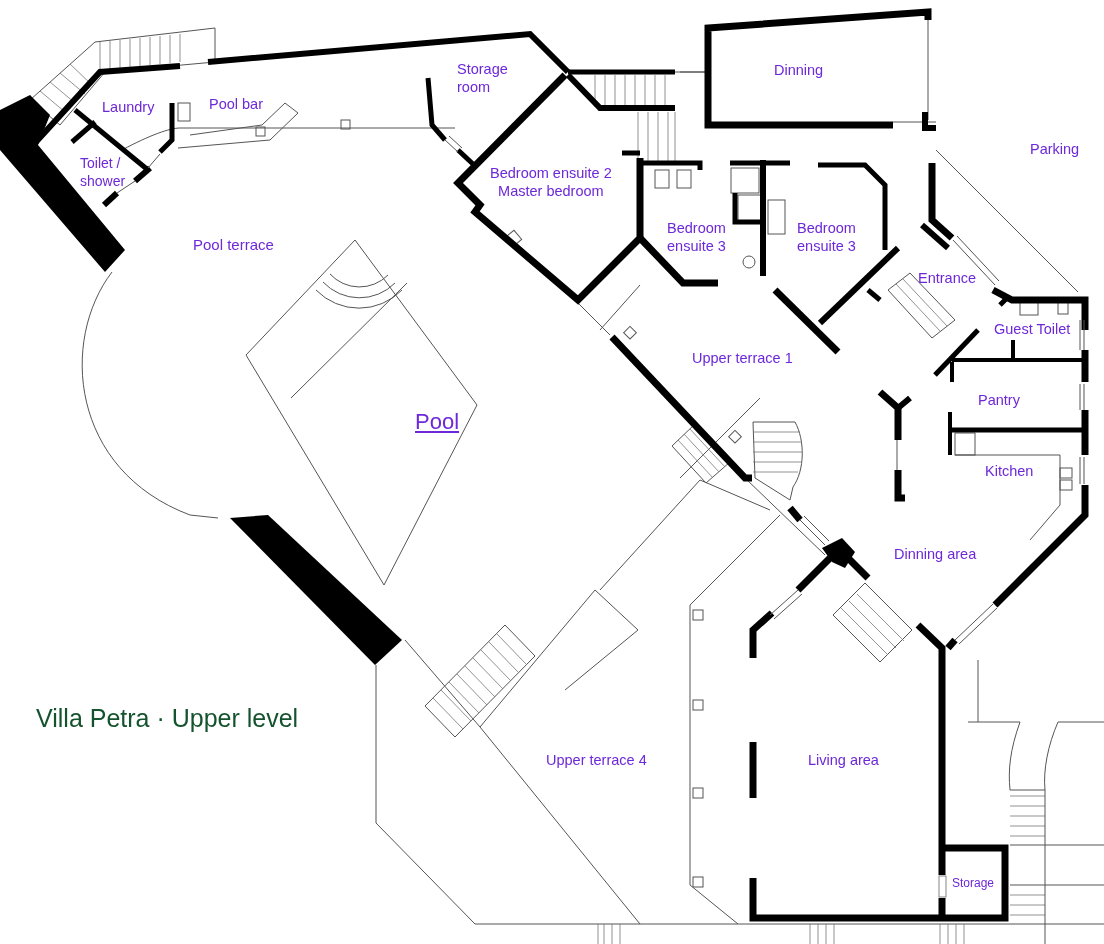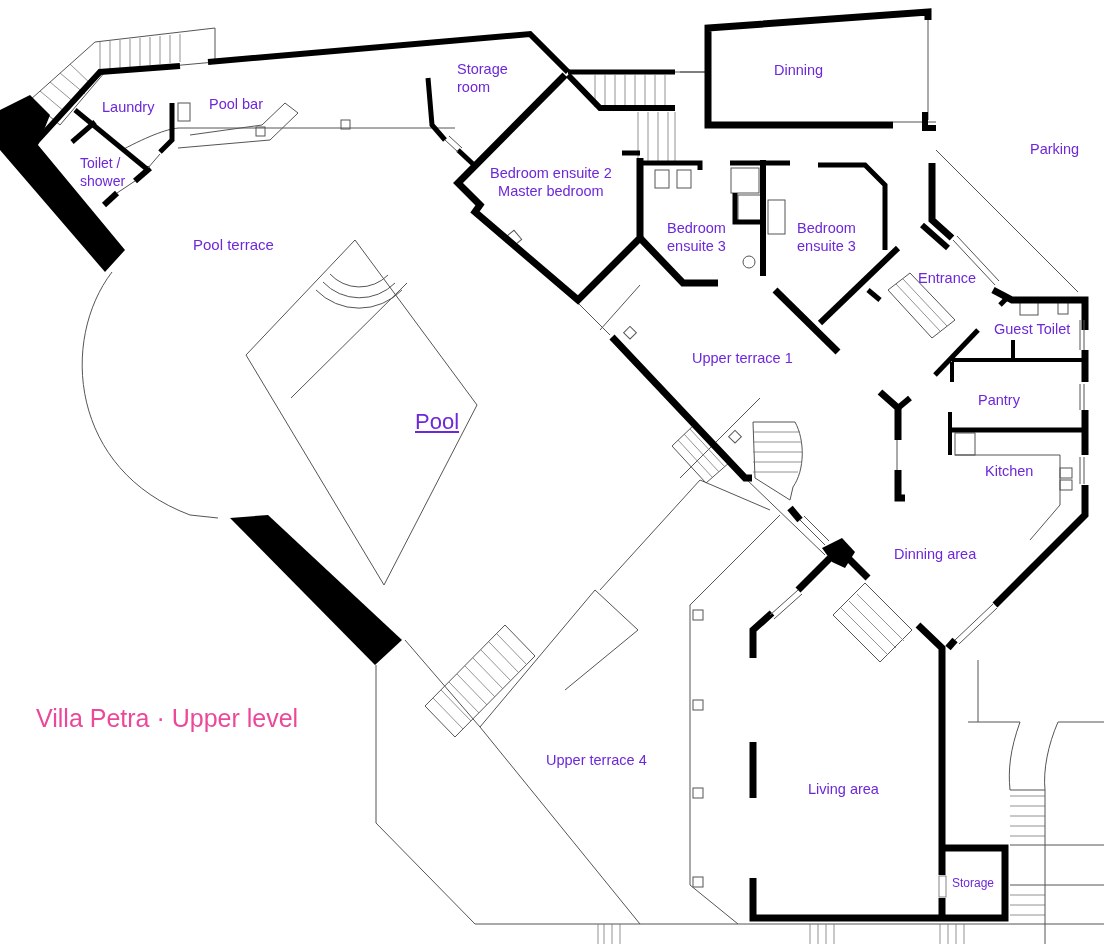--- a/index.html
+++ b/index.html
@@ -6,21 +6,21 @@
   body { width: 1104px; height: 944px; overflow: hidden; position: relative; font-family: "Liberation Sans", sans-serif; }
   svg { position: absolute; left: 0; top: 0; }
   .wall { fill: none; stroke: #000; stroke-linejoin: miter; stroke-linecap: butt; }
   .thin { fill: none; stroke: #555; stroke-width: 1; }
   .thin2 { fill: none; stroke: #777; stroke-width: 0.8; }
   .solid { fill: #000; stroke: none; }
   .win { fill: #fff; stroke: #666; stroke-width: 0.8; }
   .label { position: absolute; color: #6d28d9; font-size: 14.5px; white-space: nowrap; line-height: 1.25; }
   .label.big { font-size: 22px; }
   .label.small { font-size: 12px; }
-  .title { position: absolute; left: 36px; top: 704px; font-size: 25px; color: #ec4899; white-space: nowrap; }
+  .title { position: absolute; left: 36px; top: 704px; font-size: 25px; color: #14532d; white-space: nowrap; }
 </style>
 </head>
 <body>
 
 <svg width="1104" height="944" viewBox="0 0 1104 944">
 
   <g>
     <path class="thin" d="M112,272 C60,340 70,470 190,515 L218,518"></path>
     <path class="thin" d="M122,150 C150,135 170,128 180,128 L455,128"></path>
   </g>
@@ -318,16 +318,16 @@
 </div>
 <div class="label" style="left:918px; top:269px;">Entrance</div>
 <div class="label" style="left:994px; top:320px;">Guest Toilet</div>
 <div class="label" style="left:193px; top:236px; font-size:15px;">Pool terrace</div>
 <div class="label big" style="left:415px; top:408px;text-decoration:underline;">Pool</div>
 <div class="label" style="left:692px; top:349px;">Upper terrace 1</div>
 <div class="label" style="left:978px; top:391px;">Pantry</div>
 <div class="label" style="left:985px; top:462px;">Kitchen</div>
 <div class="label" style="left:894px; top:545px;">Dinning area</div>
 <div class="label" style="left:546px; top:751px;">Upper terrace 4</div>
-<div class="label" style="left:808px; top:751px;margin-top:29px;">Living area</div>
+<div class="label" style="left:808px; top:751px;">Living area</div>
 <div class="label small" style="left:952px; top:876px;">Storage</div>
 
 <div class="title">Villa Petra · Upper level</div>
 
 </body></html>

